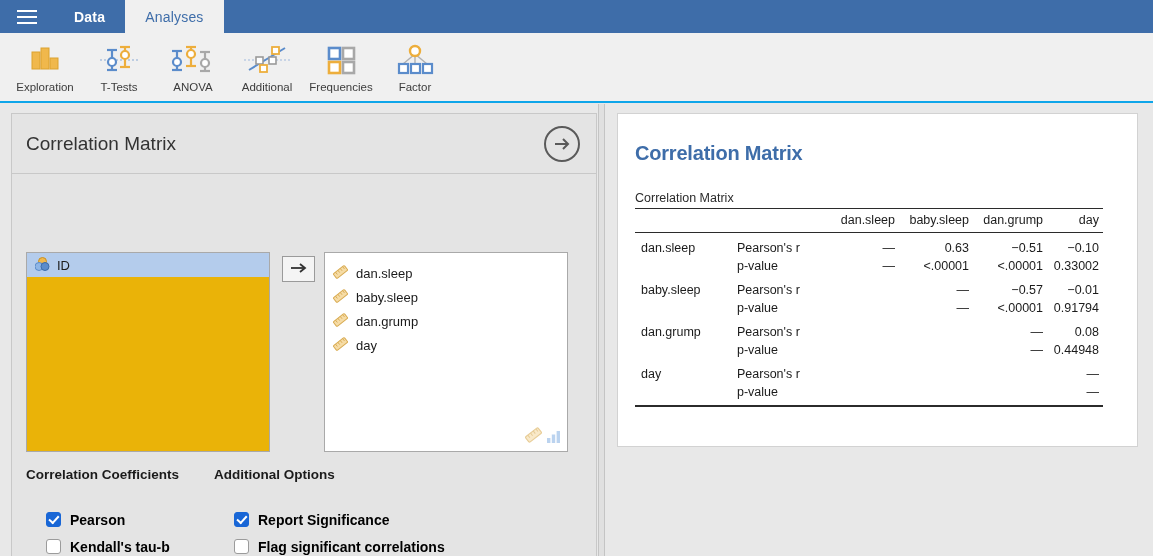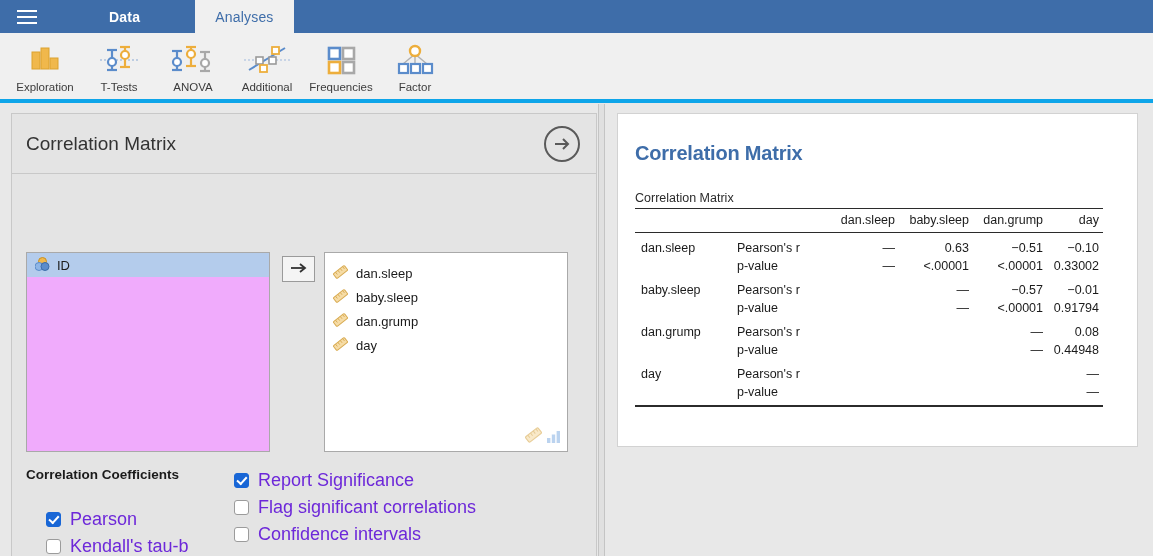--- a/index.html
+++ b/index.html
@@ -9,42 +9,42 @@
     overflow: hidden;
     font-family: "Liberation Sans", sans-serif;
     background: #e8e8e8;
     -webkit-font-smoothing: antialiased;
   }
 
   
   #topbar {
     position: absolute; left: 0; top: 0; width: 1153px; height: 33px;
     background: #3e6da9;
-    display: flex; align-items: flex-end; gap: 35px;
+    display: flex; align-items: flex-end;
   }
   #hamburger {
     width: 54px; height: 33px;
     display: flex; flex-direction: column; justify-content: center; align-items: center;
     gap: 4px; cursor: pointer;
   }
   #hamburger span { display: block; width: 20px; height: 2px; background: #fff; }
   .tab {
     height: 33px; padding: 0 20px;
     display: flex; align-items: center; justify-content: center;
     font-size: 14px; font-weight: bold; color: #ffffff; cursor: pointer;
     letter-spacing: .2px;
   }
   .tab.active { background: #f0f0f0; color: #3e6da9; font-weight: normal; }
 
   
   #ribbon {
     position: absolute; left: 0; top: 33px; width: 1153px; height: 70px;
     background: #f0f0f0;
     display: flex; align-items: flex-start; padding-left: 8px;
-    border-bottom: 4px solid #0ea5e9;
+    border-bottom: 2px solid #0ea5e9;
   }
   .ribbon-btn {
     width: 74px; height: 68px;
     display: flex; flex-direction: column; align-items: center; justify-content: flex-start;
     padding-top: 6px; cursor: pointer;
   }
   .ribbon-btn .rb-icon { height: 40px; display:flex; align-items:center; justify-content:center; }
   .ribbon-btn .rb-label { font-size: 11.5px; color: #3c3c3c; margin-top: 2px; white-space: nowrap;}
 
   
@@ -72,21 +72,21 @@
     width: 36px; height: 36px; border-radius: 50%;
     border: 2px solid #5a5a5a; cursor: pointer;
     display:flex; align-items:center; justify-content:center;
   }
 
   #options-body { position: relative; padding: 14px; }
 
   
   #src-box {
     position: absolute; left: 14px; top: 78px; width: 244px; height: 200px;
-    background: #f0abfc; border: 1px solid #a9a9a9;
+    background: #eab308; border: 1px solid #a9a9a9;
   }
   #src-item {
     display: flex; align-items: center; gap: 7px;
     height: 24px; padding: 0 8px;
     background: #b4ccec; font-size: 13px; color: #1b1b1b;
   }
   #assign-btn {
     position: absolute; left: 270px; top: 82px;
     width: 33px; height: 26px;
     background: #f4f4f4; border: 1px solid #9a9a9a;
@@ -115,21 +115,21 @@
     width: 15px; height: 15px; border-radius: 3px;
     border: 1px solid #9b9b9b; background: #fff;
     display:flex; align-items:center; justify-content:center; flex: 0 0 auto;
   }
   .cb.checked { background: #1866d6; border-color: #1866d6; }
   .cb.checked::after {
     content: ""; display:block; width: 4px; height: 8px;
     border: solid #fff; border-width: 0 2px 2px 0;
     transform: rotate(42deg) translate(-1px,-1px);
   }
-  .cb-label { font-size: 18px; color: #6d28d9; }
+  .cb-label { font-size: 14px; color: #000000; font-weight: bold; }
 
   
   #splitter {
     position: absolute; left: 598px; top: 0; width: 7px; height: 452px;
     background: #e0e0e0; border-left: 1px solid #c4c4c4; border-right: 1px solid #c4c4c4;
     cursor: col-resize;
   }
 
   
   #results-panel {
@@ -388,20 +388,21 @@
           <span class="cb checked"></span>
           <span class="cb-label">Pearson</span>
         </div>
         <div class="cb-row">
           <span class="cb"></span>
           <span class="cb-label">Kendall's tau-b</span>
         </div>
       </div>
 
       <div id="grp-opts">
+        <div class="grp-title">Additional Options</div>
         <div class="cb-row">
           <span class="cb checked"></span>
           <span class="cb-label">Report Significance</span>
         </div>
         <div class="cb-row">
           <span class="cb"></span>
           <span class="cb-label">Flag significant correlations</span>
         </div>
         <div class="cb-row">
           <span class="cb"></span>

